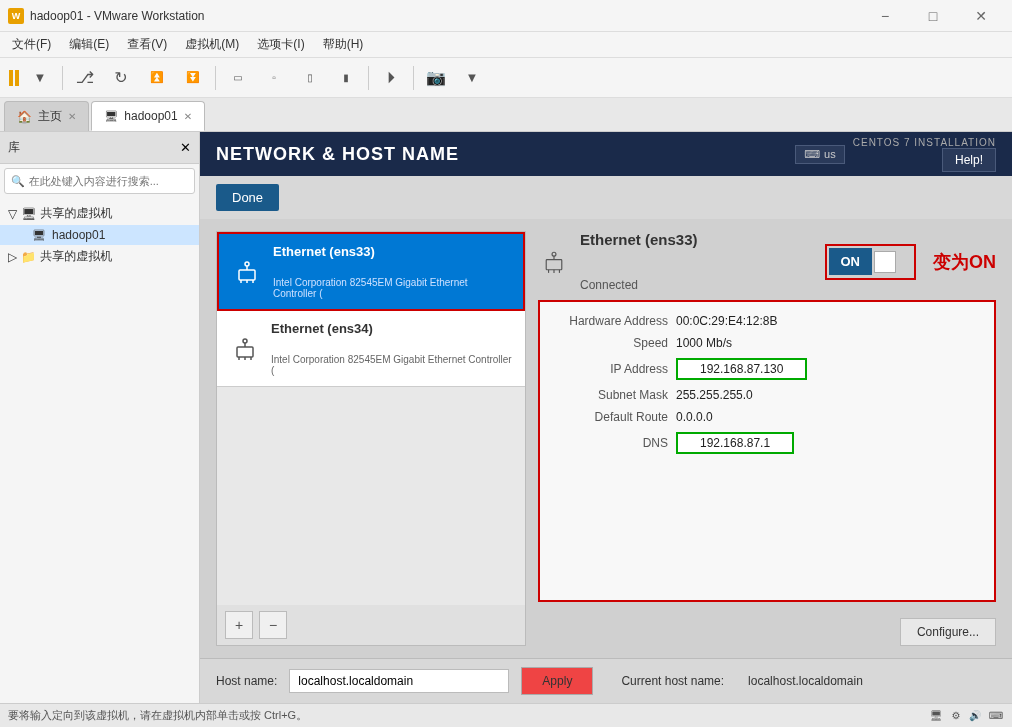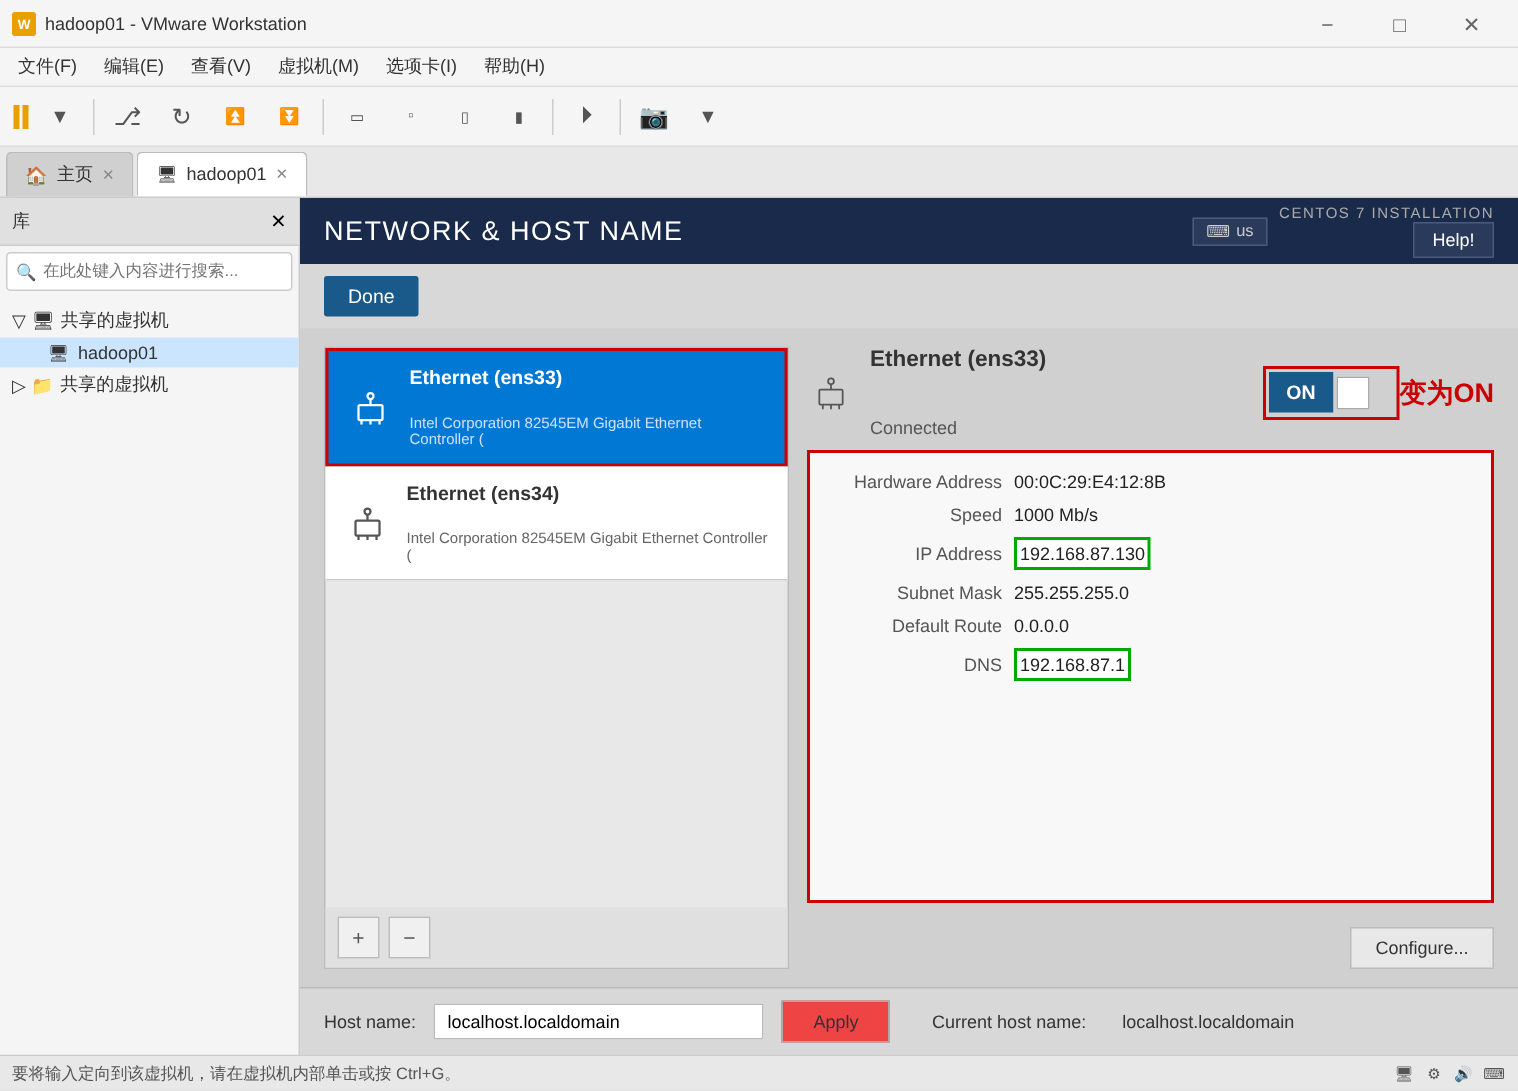--- a/index.html
+++ b/index.html
@@ -126,21 +126,21 @@
     
     .panel-header {
       background: #1a2a4a;
       color: white;
       height: 44px;
       display: flex;
       align-items: center;
       justify-content: space-between;
       padding: 0 16px;
     }
-    .panel-title { font-size: 18px; font-weight: normal; letter-spacing: 1px; }
+    .panel-title { font-size: 18px; font-weight: bold; letter-spacing: 1px; }
     .panel-help { display: flex; align-items: center; gap: 8px; }
     .keyboard-badge { background: #2a3a5a; border: 1px solid #4a5a7a; padding: 2px 8px; font-size: 11px; color: #ccc; display: flex; align-items: center; gap: 4px; }
     .help-btn { background: #2a3a5a; border: 1px solid #4a5a7a; color: white; padding: 4px 12px; cursor: pointer; font-size: 12px; }
 
     
     .done-row {
       background: #d8d8d8;
       padding: 8px 16px;
       display: flex;
       align-items: center;
@@ -236,21 +236,21 @@
       border: 2px solid #cc0000;
       background: #f8f8f8;
       padding: 12px 16px;
       flex: 1;
     }
     .info-row { display: flex; align-items: center; margin-bottom: 8px; font-size: 12px; color: #333; }
     .info-label { width: 120px; text-align: right; color: #555; padding-right: 8px; flex-shrink: 0; }
     .info-value { color: #222; }
     .info-value.highlighted {
       border: 2px solid #00aa00;
-      padding: 2px 2px;
+      padding: 2px 22px;
       background: white;
       color: #222;
     }
 
     
     .configure-btn {
       background: #e8e8e8;
       border: 1px solid #bbb;
       padding: 6px 16px;
       cursor: pointer;
@@ -469,21 +469,21 @@
                   <line x1="11" y1="28" x2="11" y2="32" stroke="#555" stroke-width="1.5"></line>
                   <line x1="18" y1="28" x2="18" y2="32" stroke="#555" stroke-width="1.5"></line>
                   <line x1="25" y1="28" x2="25" y2="32" stroke="#555" stroke-width="1.5"></line>
                 </svg>
               </div>
               <div>
                 <div class="connection-title">Ethernet (ens33)</div>
                 <div class="connection-status">Connected</div>
               </div>
             </div>
-            <div style="display:flex; align-items:center; gap:0;">
+            <div style="display:flex; align-items:center; gap:17px;">
               <div class="on-toggle">
                 <button class="on-btn">ON</button>
                 <div class="toggle-track">
                   <div class="toggle-knob"></div>
                 </div>
               </div>
               <span style="color:#cc0000; font-size:18px; font-weight:bold;">变为ON</span>
             </div>
           </div>
 

